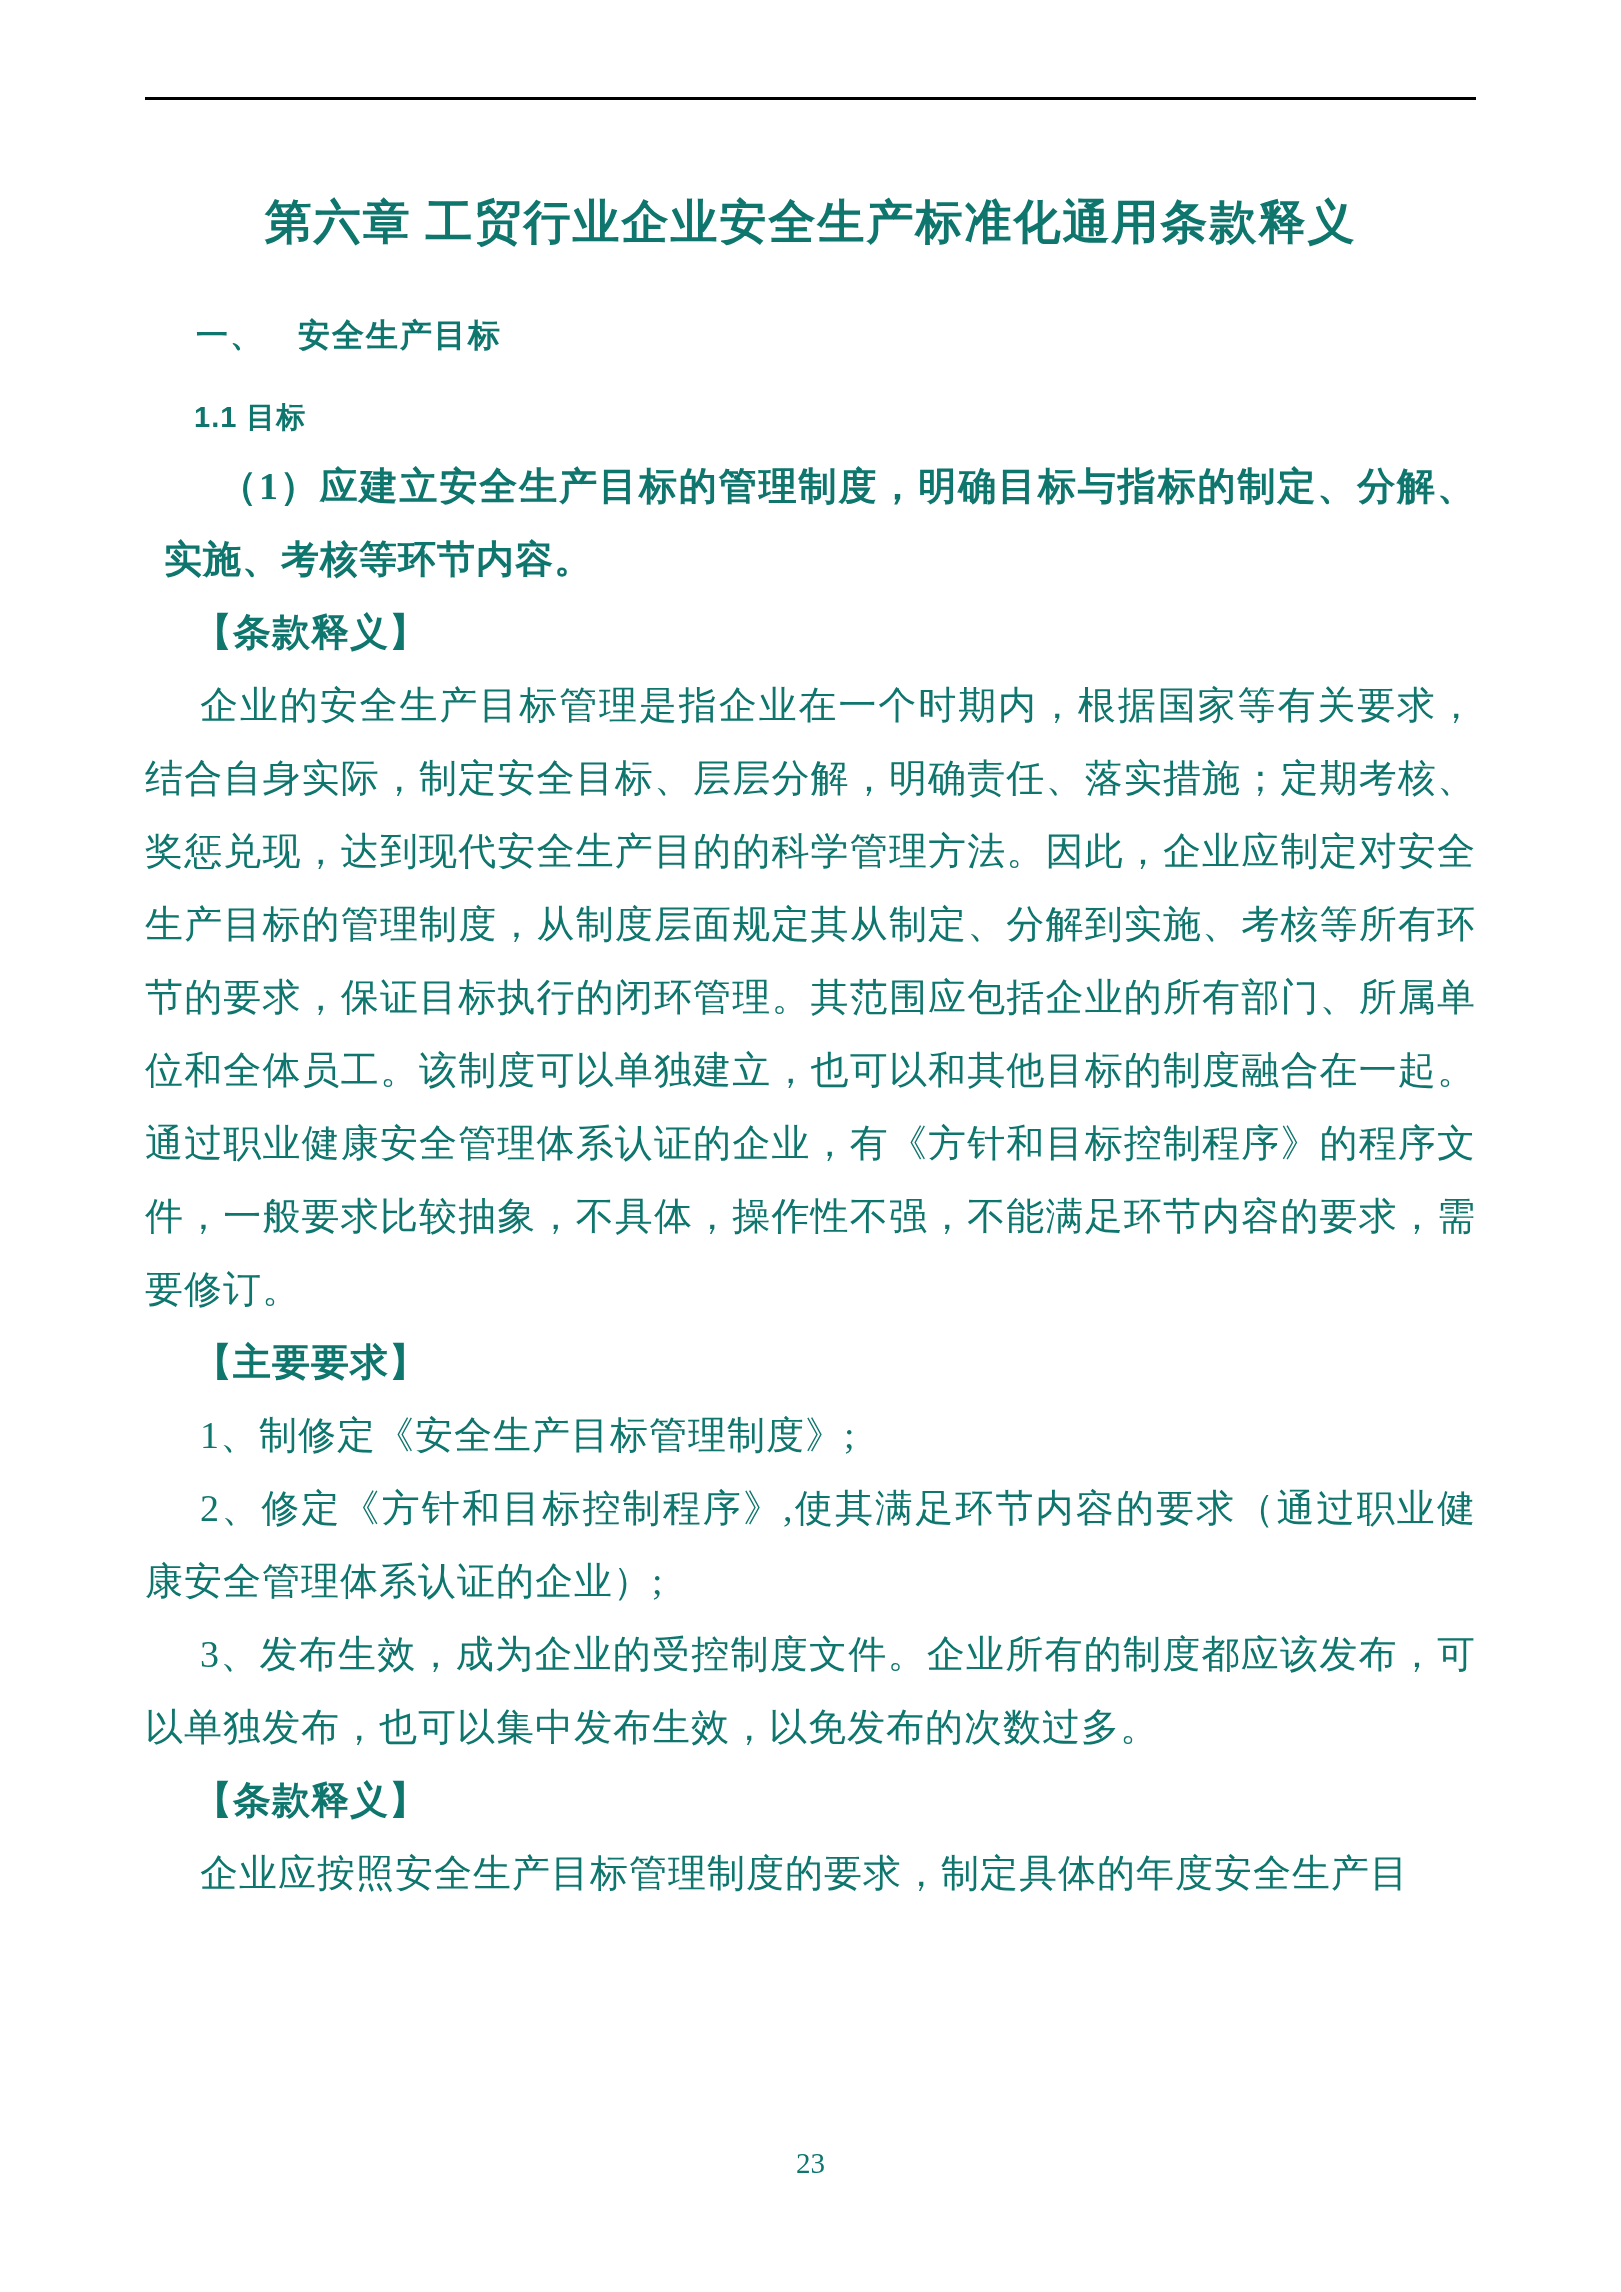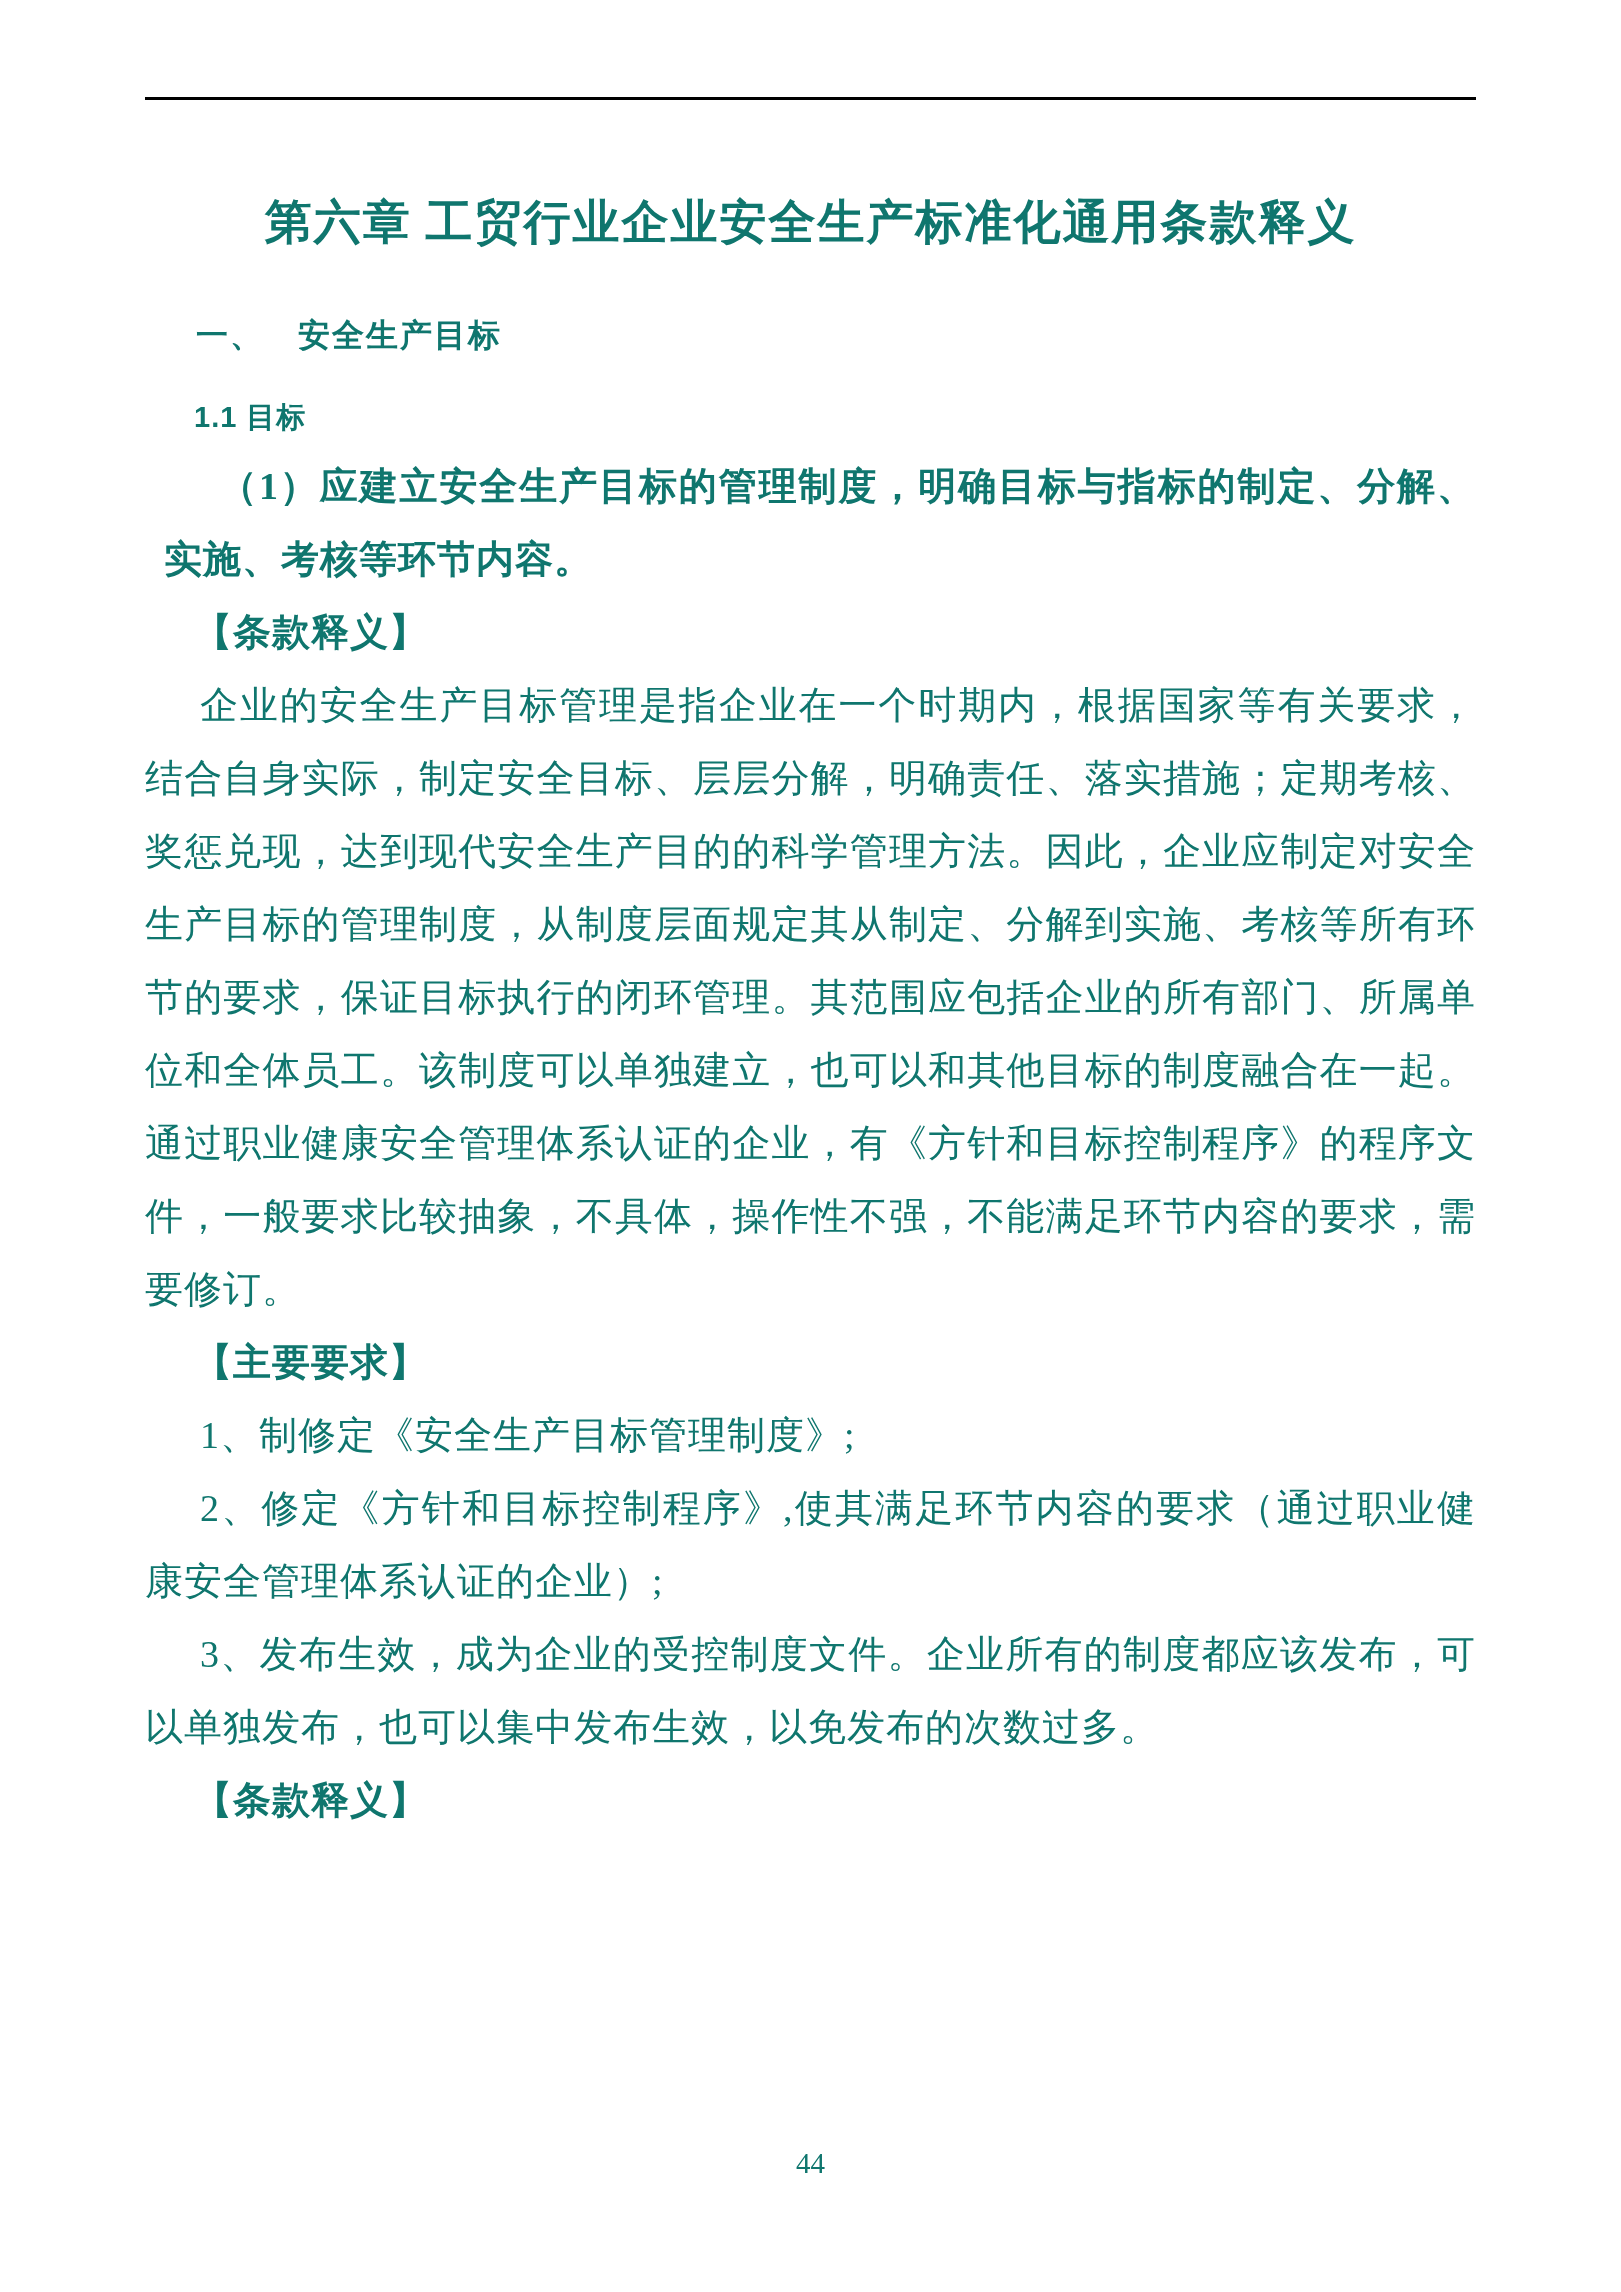--- a/index.html
+++ b/index.html
@@ -113,21 +113,22 @@
 
     <p class="para body-text">1、制修定《安全生产目标管理制度》;</p>
 
     <p class="para body-text">2、修定《方针和目标控制程序》,使其满足环节内容的要求（通过职业健康安全管理体系认证的企业）;</p>
 
     <p class="para body-text">3、发布生效，成为企业的受控制度文件。企业所有的制度都应该发布，可以单独发布，也可以集中发布生效，以免发布的次数过多。</p>
 
 
     <p class="para bracket-label">【条款释义】</p>
 
+    <p class="para body-text">企业应按照安全生产目标管理制度的要求，制定具体的年度安全生产目</p>
 
   </main>
 
   <footer class="page-footer">
-    <span class="page-number">44</span>
+    <span class="page-number">23</span>
   </footer>
 
 </div>
 
 
 </body></html>

